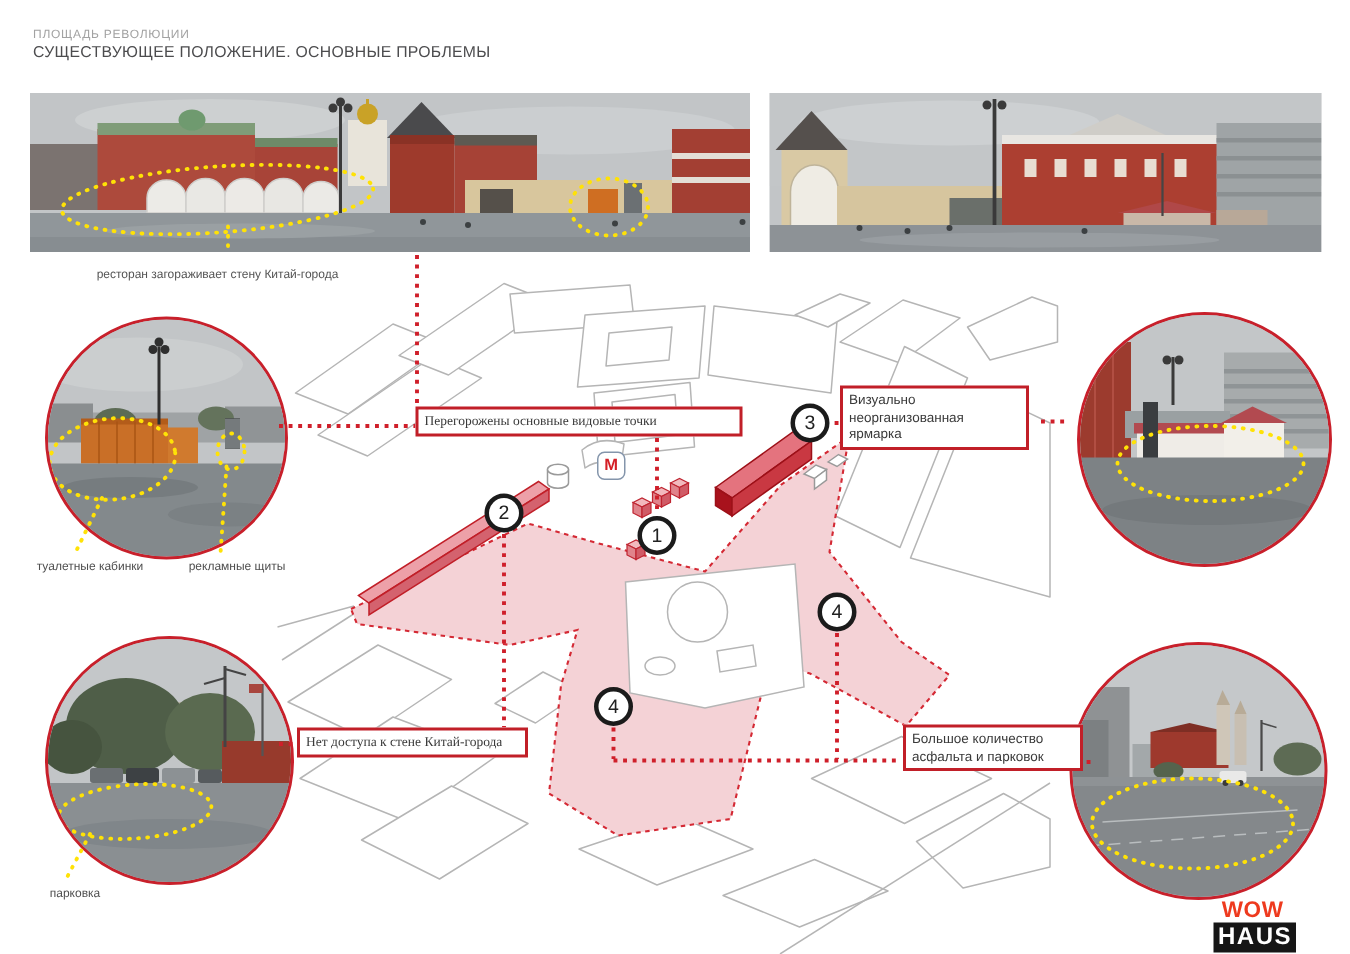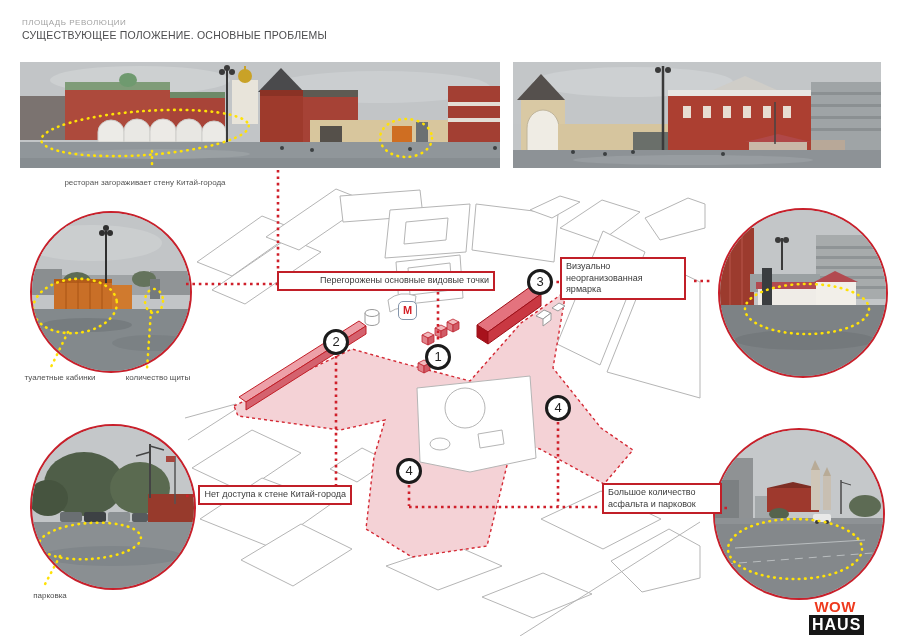--- a/index.html
+++ b/index.html
@@ -11,21 +11,21 @@
   .hdr-title{left:22px;top:29px;font-size:10.5px;color:#4c4c4e;letter-spacing:.2px;}
   
   .pano{overflow:hidden;background:#c2c5c7;}
   .pano svg{display:block;}
   
   .cphoto{border:2.5px solid #c8202b;border-radius:50%;overflow:hidden;background:#c2c5c7;z-index:2;}
   .cphoto svg{display:block;}
   
   .pbox{border:2px solid #c11f28;background:#ffffff;color:#3a3a3a;font-size:9px;
         line-height:11.5px;padding:2px 4px;text-align:left;z-index:6;}
-  .pbox.center{text-align:right;}
+  .pbox.center{text-align:left;font-family:Liberation Serif, serif;}
   
   .slabel{font-size:8px;color:#4f4f4f;z-index:6;}
   
   .marker{width:26px;height:26px;border:3px solid #1b1b1b;border-radius:50%;background:#fff;
           box-sizing:border-box;text-align:center;line-height:20px;font-size:13px;color:#222;z-index:7;}
   
   .metro{width:19px;height:19px;border:1.5px solid #8495ab;border-radius:5px;background:#fff;
          box-sizing:border-box;text-align:center;line-height:16px;font-size:11px;font-weight:bold;
          color:#d41f26;z-index:7;}
   
@@ -356,21 +356,21 @@
       <ellipse cx="80" cy="119" rx="67" ry="30" fill="none" stroke="#ffe206" stroke-width="2.6" stroke-dasharray="0.6 5.6" stroke-linecap="round"></ellipse>
     </svg>
   </div>
 
   <div class="abs pbox center" style="left:277px;top:271px;width:206px;">Перегорожены основные видовые точки</div>
   <div class="abs pbox" style="left:560px;top:257px;width:114px;">Визуально неорганизованная ярмарка</div>
   <div class="abs pbox center" style="left:198px;top:485px;width:142px;">Нет доступа к стене Китай-города</div>
   <div class="abs pbox" style="left:602px;top:483px;width:108px;">Большое количество асфальта и парковок</div>
 
   <div class="abs slabel" style="left:14px;top:373px;width:92px;text-align:center;">туалетные кабинки</div>
-  <div class="abs slabel" style="left:118px;top:373px;width:80px;text-align:center;">количество щиты</div>
+  <div class="abs slabel" style="left:118px;top:373px;width:80px;text-align:center;">рекламные щиты</div>
   <div class="abs slabel" style="left:20px;top:591px;width:60px;text-align:center;">парковка</div>
 
   <div class="abs marker" style="left:425px;top:344px;">1</div>
   <div class="abs marker" style="left:323px;top:329px;">2</div>
   <div class="abs marker" style="left:527px;top:269px;">3</div>
   <div class="abs marker" style="left:396px;top:458px;">4</div>
   <div class="abs marker" style="left:545px;top:395px;">4</div>
 
   <div class="abs metro" style="left:398px;top:301px;">М</div>
 

